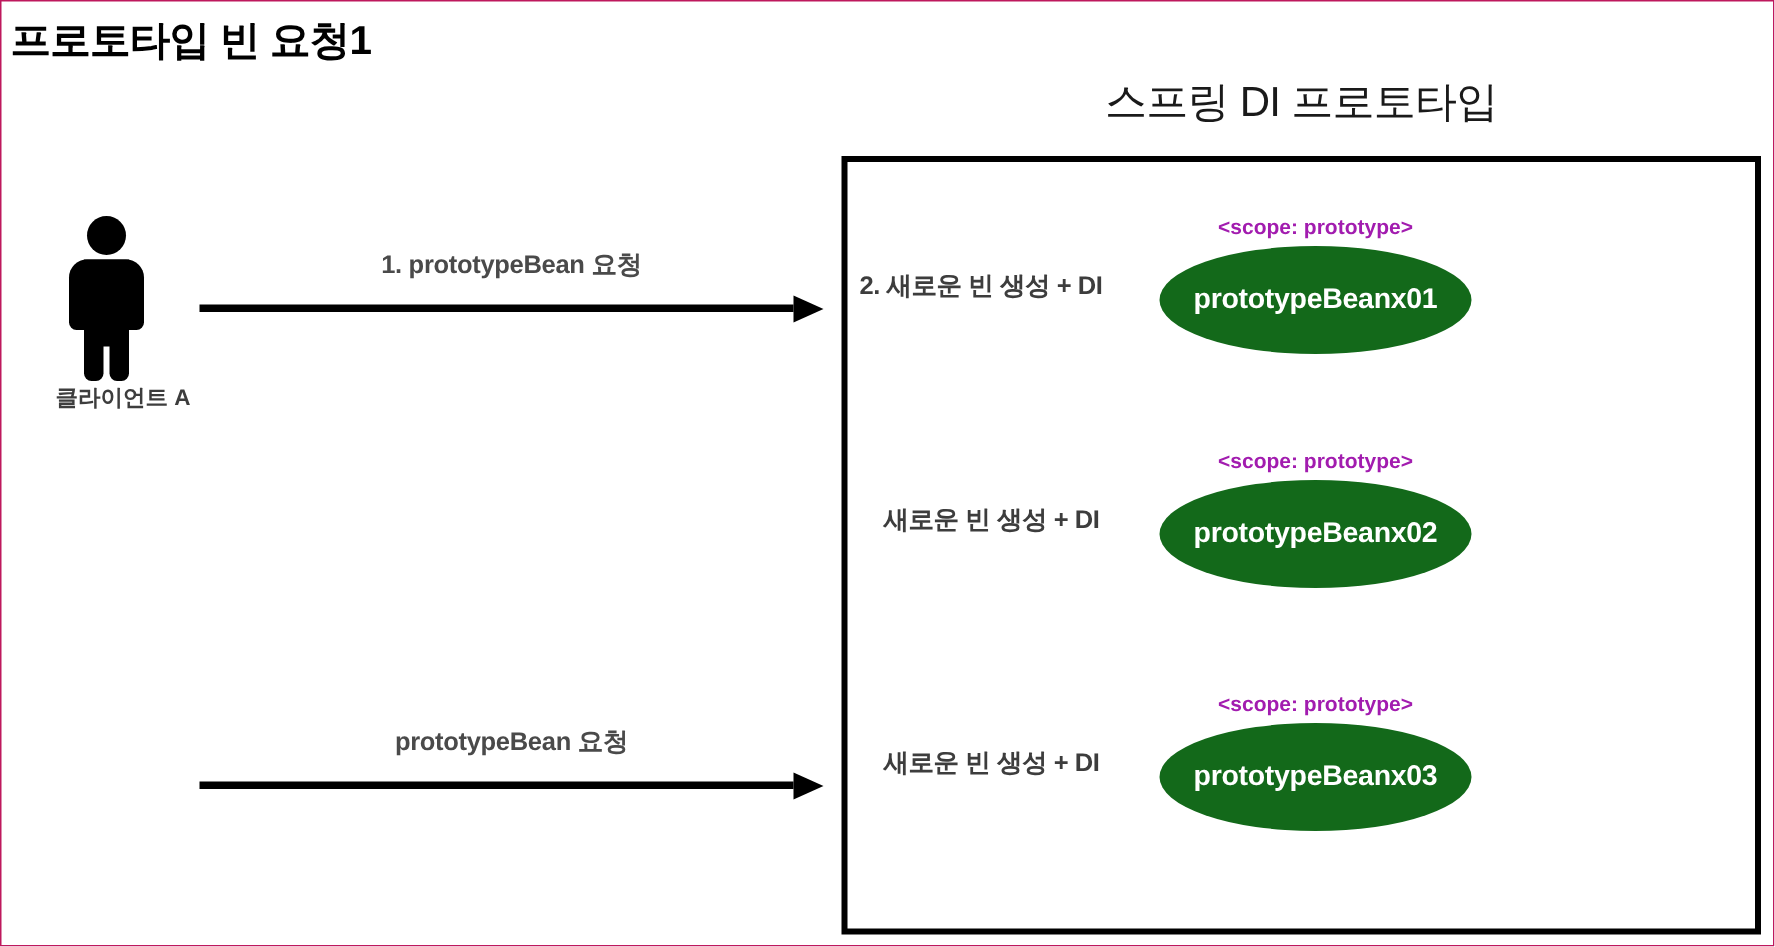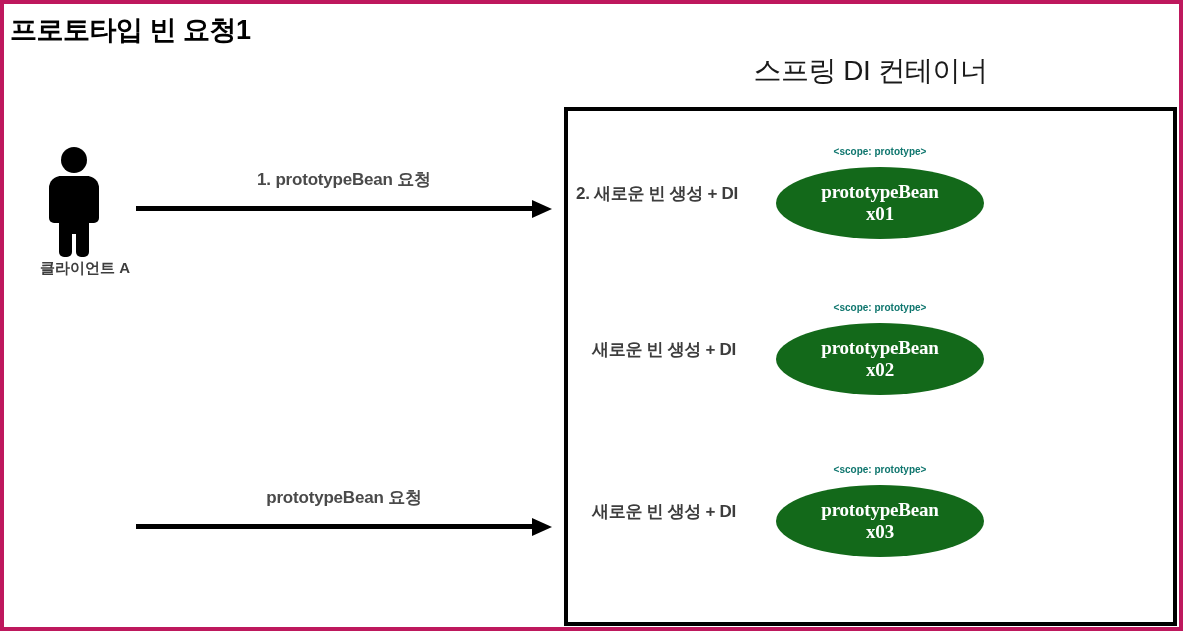--- a/index.html
+++ b/index.html
@@ -8,21 +8,21 @@
     background: #ffffff;
   }
   body {
     font-family: "Liberation Sans", "DejaVu Sans", sans-serif;
   }
   #slide {
     position: relative;
     width: 1183px;
     height: 631px;
     background: #ffffff;
-    border: 4px solid #be185d;
+    border: 1px solid #be185d;
     box-sizing: border-box;
     overflow: hidden;
   }
 
   
   .slide-title {
     position: absolute;
     left: 6px;
     top: 8px;
     font-size: 27px;
@@ -169,55 +169,53 @@
 
   
   .bean-group {
     position: absolute;
   }
   .bean-scope {
     position: absolute;
     top: 0px;
     width: 100%;
     text-align: center;
-    font-size: 10px;
-    font-weight: bold;
-    color: #0f766e;
+    font-size: 14px;
+    font-weight: bold;
+    color: #a21caf;
     white-space: nowrap;
   }
   .bean-ellipse {
     position: absolute;
     top: 21px;
     left: 0;
     width: 208px;
     height: 72px;
     border-radius: 50%;
     background: #13691a;
     display: flex;
-    flex-direction: column;
     align-items: center;
     justify-content: center;
-    font-family: Liberation Serif, serif;
   }
   .bean-name, .bean-id {
     color: #ffffff;
     font-size: 19px;
     font-weight: bold;
     line-height: 1.18;
     letter-spacing: -0.2px;
   }
 </style>
 </head>
 <body>
 
 <div id="slide">
 
   <div class="slide-title">프로토타입 빈 요청1</div>
 
-  <div class="container-title">스프링 DI 컨테이너</div>
+  <div class="container-title">스프링 DI 프로토타입</div>
 
   <div class="di-container"></div>
 
   <div class="client" style="left:28px; top:143px;">
     <div class="figure">
       <div class="fig-head"></div>
       <div class="fig-body"></div>
       <div class="fig-torso"></div>
       <div class="fig-leg-l"></div>
       <div class="fig-leg-r"></div>

